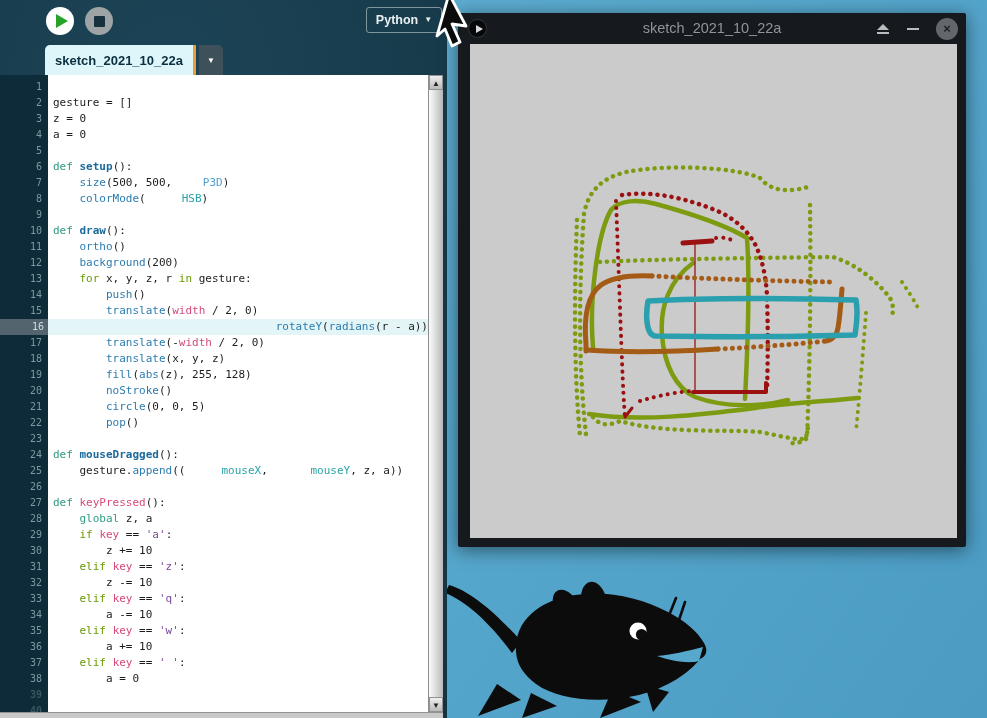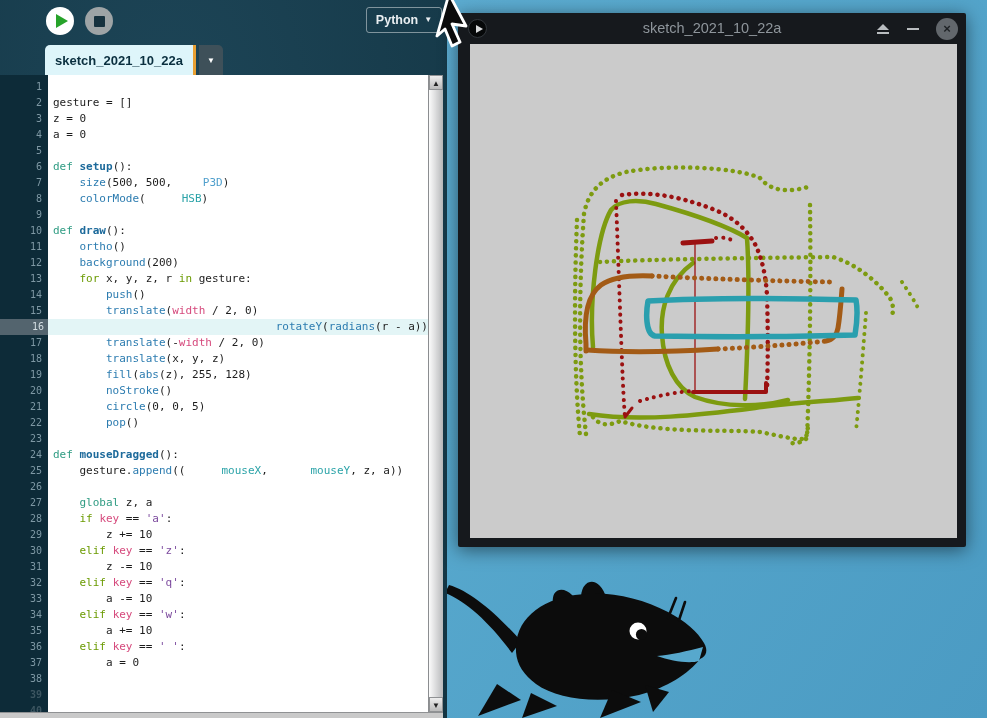--- a/index.html
+++ b/index.html
@@ -196,20 +196,21 @@
         <div class="row" data-interactable="true"><span class="tk-d" data-interactable="false">        </span><span class="tk-f" data-interactable="false">translate</span><span class="tk-d" data-interactable="false">(-</span><span class="tk-pk" data-interactable="false">width</span><span class="tk-d" data-interactable="false"> / 2, 0)</span></div>
         <div class="row" data-interactable="true"><span class="tk-d" data-interactable="false">        </span><span class="tk-f" data-interactable="false">translate</span><span class="tk-d" data-interactable="false">(x, y, z)</span></div>
         <div class="row" data-interactable="true"><span class="tk-d" data-interactable="false">        </span><span class="tk-f" data-interactable="false">fill</span><span class="tk-d" data-interactable="false">(</span><span class="tk-f" data-interactable="false">abs</span><span class="tk-d" data-interactable="false">(z), 255, 128)</span></div>
         <div class="row" data-interactable="true"><span class="tk-d" data-interactable="false">        </span><span class="tk-f" data-interactable="false">noStroke</span><span class="tk-d" data-interactable="false">()</span></div>
         <div class="row" data-interactable="true"><span class="tk-d" data-interactable="false">        </span><span class="tk-f" data-interactable="false">circle</span><span class="tk-d" data-interactable="false">(0, 0, 5)</span></div>
         <div class="row" data-interactable="true"><span class="tk-d" data-interactable="false">        </span><span class="tk-f" data-interactable="false">pop</span><span class="tk-d" data-interactable="false">()</span></div>
         <div class="row" data-interactable="true">&nbsp;</div>
         <div class="row" data-interactable="true"><span class="tk-kA" data-interactable="false">def </span><span class="tk-fb" data-interactable="false">mouseDragged</span><span class="tk-d" data-interactable="false">():</span></div>
         <div class="row" data-interactable="true"><span class="tk-d" data-interactable="false">    gesture.</span><span class="tk-f" data-interactable="false">append</span><span class="tk-d" data-interactable="false">((</span><span class="tk-cy" data-interactable="false">mouseX</span><span class="tk-d" data-interactable="false">, </span><span class="tk-cy" data-interactable="false">mouseY</span><span class="tk-d" data-interactable="false">, z, a))</span></div>
         <div class="row" data-interactable="true">&nbsp;</div>
+        <div class="row" data-interactable="true"><span class="tk-kA" data-interactable="false">def </span><span class="tk-pk" data-interactable="false">keyPressed</span><span class="tk-d" data-interactable="false">():</span></div>
         <div class="row" data-interactable="true"><span class="tk-d" data-interactable="false">    </span><span class="tk-kA" data-interactable="false">global</span><span class="tk-d" data-interactable="false"> z, a</span></div>
         <div class="row" data-interactable="true"><span class="tk-d" data-interactable="false">    </span><span class="tk-kB" data-interactable="false">if</span><span class="tk-d" data-interactable="false"> </span><span class="tk-pk" data-interactable="false">key</span><span class="tk-d" data-interactable="false"> == </span><span class="tk-s" data-interactable="false">'a'</span><span class="tk-d" data-interactable="false">:</span></div>
         <div class="row" data-interactable="true"><span class="tk-d" data-interactable="false">        z += 10</span></div>
         <div class="row" data-interactable="true"><span class="tk-d" data-interactable="false">    </span><span class="tk-kB" data-interactable="false">elif</span><span class="tk-d" data-interactable="false"> </span><span class="tk-pk" data-interactable="false">key</span><span class="tk-d" data-interactable="false"> == </span><span class="tk-s" data-interactable="false">'z'</span><span class="tk-d" data-interactable="false">:</span></div>
         <div class="row" data-interactable="true"><span class="tk-d" data-interactable="false">        z -= 10</span></div>
         <div class="row" data-interactable="true"><span class="tk-d" data-interactable="false">    </span><span class="tk-kB" data-interactable="false">elif</span><span class="tk-d" data-interactable="false"> </span><span class="tk-pk" data-interactable="false">key</span><span class="tk-d" data-interactable="false"> == </span><span class="tk-s" data-interactable="false">'q'</span><span class="tk-d" data-interactable="false">:</span></div>
         <div class="row" data-interactable="true"><span class="tk-d" data-interactable="false">        a -= 10</span></div>
         <div class="row" data-interactable="true"><span class="tk-d" data-interactable="false">    </span><span class="tk-kB" data-interactable="false">elif</span><span class="tk-d" data-interactable="false"> </span><span class="tk-pk" data-interactable="false">key</span><span class="tk-d" data-interactable="false"> == </span><span class="tk-s" data-interactable="false">'w'</span><span class="tk-d" data-interactable="false">:</span></div>
         <div class="row" data-interactable="true"><span class="tk-d" data-interactable="false">        a += 10</span></div>
         <div class="row" data-interactable="true"><span class="tk-d" data-interactable="false">    </span><span class="tk-kB" data-interactable="false">elif</span><span class="tk-d" data-interactable="false"> </span><span class="tk-pk" data-interactable="false">key</span><span class="tk-d" data-interactable="false"> == </span><span class="tk-s" data-interactable="false">' '</span><span class="tk-d" data-interactable="false">:</span></div>

